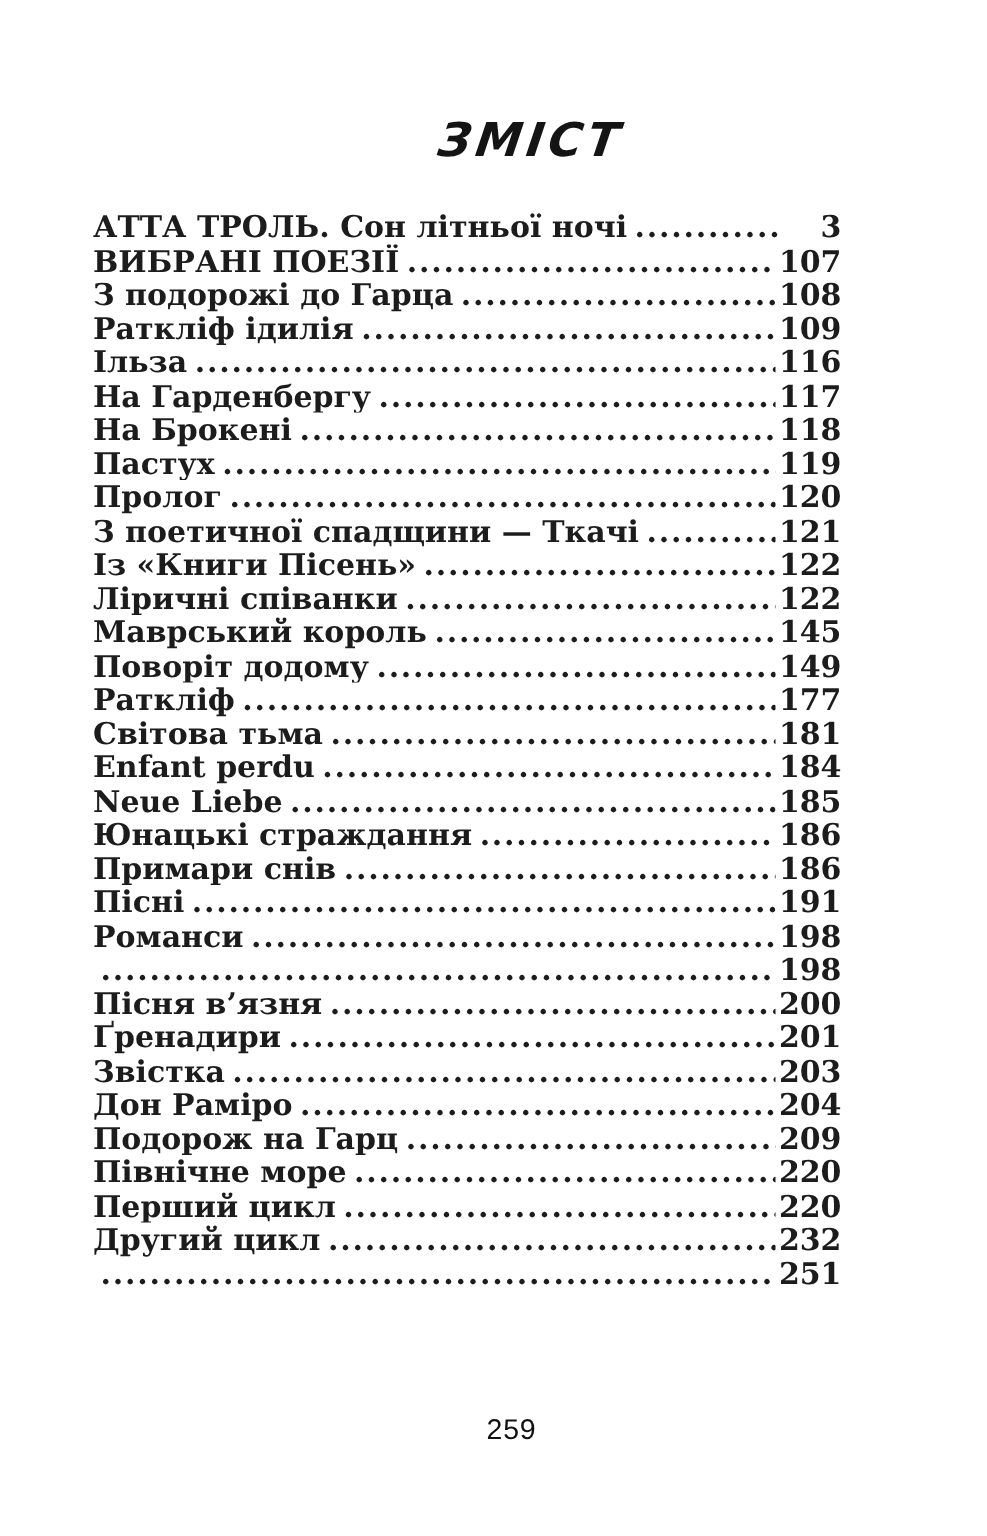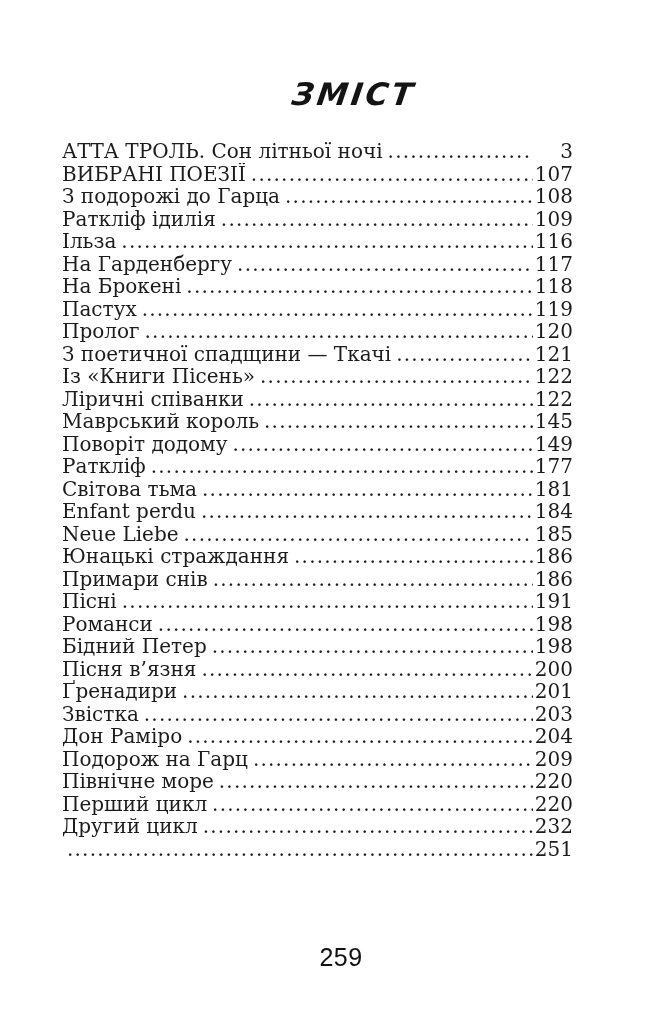--- a/index.html
+++ b/index.html
@@ -27,21 +27,22 @@
     font-weight: 700;
     font-size: 31px;
     letter-spacing: 3px;
     transform: skewX(-8deg);
     color: #141414;
   }
   .toc {
     position: absolute;
     top: 140px;
     left: 62px;
-    right: 85px;
+    right: 97px;
+    font-weight: bold;
   }
   .toc-row {
     display: flex;
     align-items: baseline;
     line-height: 22.5px;
     height: 22.5px;
     font-size: 20px;
     white-space: nowrap;
     overflow: hidden;
   }
@@ -62,21 +63,21 @@
     min-width: 38px;
     text-align: right;
   }
   .folio {
     position: absolute;
     top: 943px;
     left: 0;
     right: 0;
     text-align: center;
     font-family: "Liberation Sans", "DejaVu Sans", sans-serif;
-    font-size: 25px;
+    font-size: 19px;
     letter-spacing: 0.5px;
     color: #111111;
     padding-left: 24px;
   }
 </style>
 </head>
 <body>
 
 <div class="page">
   <h1 class="title">ЗМІСТ</h1>
@@ -185,21 +186,20 @@
         <span class="toc-label">Пісні</span>
         <span class="toc-dots"></span>
         <span class="toc-page">191</span>
       </div>
       <div class="toc-row">
         <span class="toc-label">Романси</span>
         <span class="toc-dots"></span>
         <span class="toc-page">198</span>
       </div>
       <div class="toc-row">
-        <span class="toc-label">Бідний Петер</span>
         <span class="toc-dots"></span>
         <span class="toc-page">198</span>
       </div>
       <div class="toc-row">
         <span class="toc-label">Пісня в’язня</span>
         <span class="toc-dots"></span>
         <span class="toc-page">200</span>
       </div>
       <div class="toc-row">
         <span class="toc-label">Ґренадири</span>

